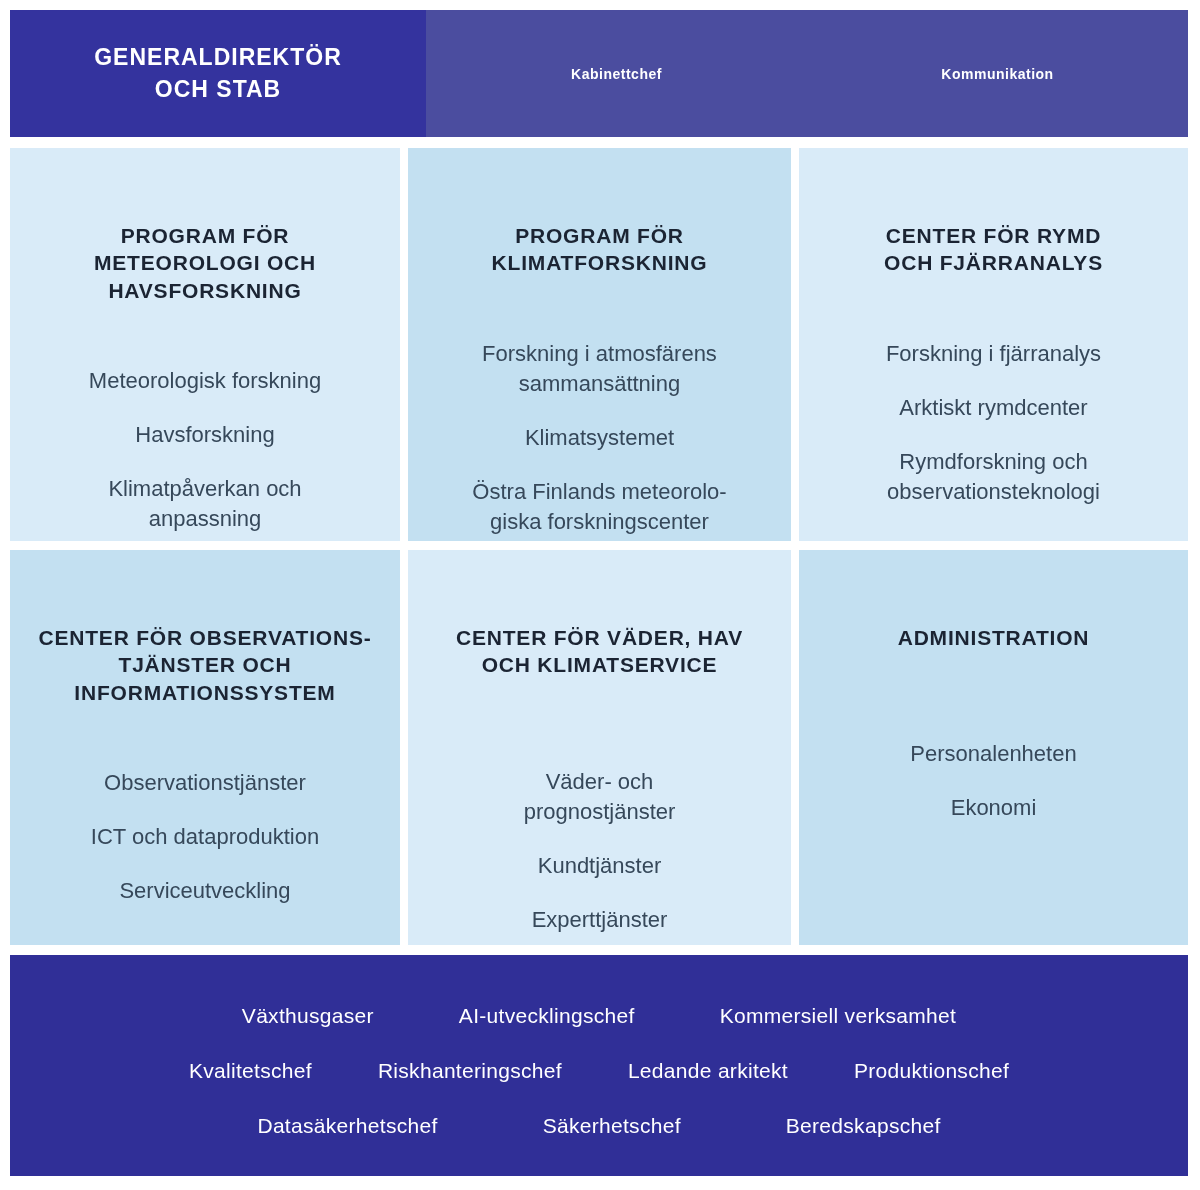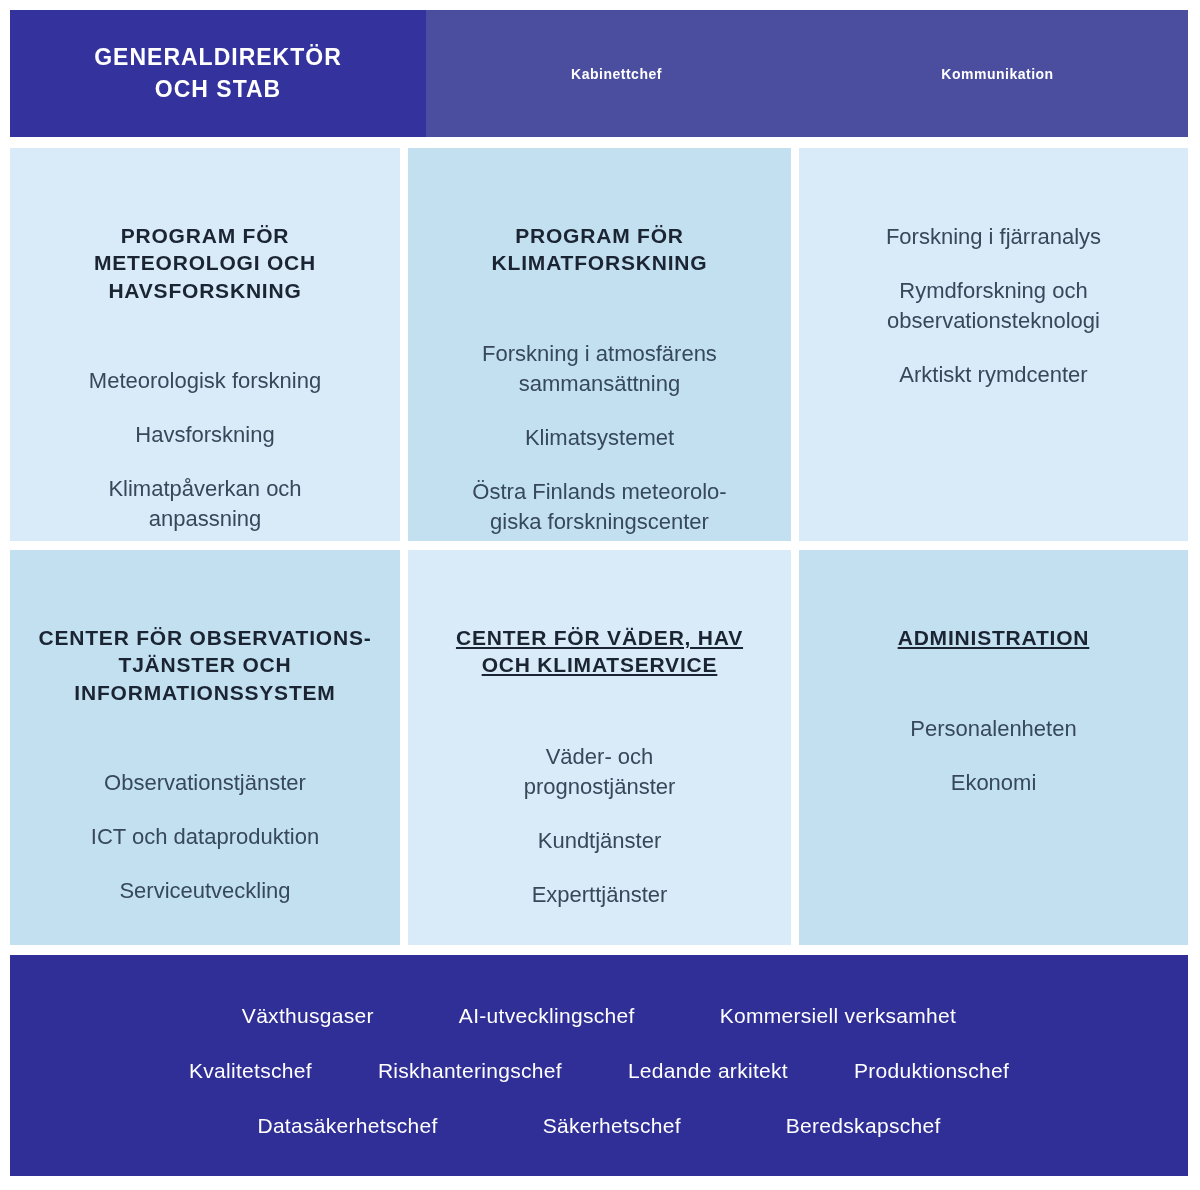--- a/index.html
+++ b/index.html
@@ -70,21 +70,21 @@
   .box.dark  { background: #C3E0F1; }
   .box-title {
     color: #1B2433;
     font-weight: bold;
     font-size: 21px;
     letter-spacing: 0.8px;
     line-height: 1.3;
     white-space: pre-line;
     margin-bottom: 62px;
   }
-  .box.tall-gap .box-title { margin-bottom: 63px; text-decoration: underline; }
+  .box.tall-gap .box-title { margin-bottom: 88px; }
   .box-item {
     color: #36485A;
     font-size: 22px;
     line-height: 30px;
     margin-bottom: 24px;
     white-space: pre-line;
   }
 
   
   .footer {
@@ -138,24 +138,26 @@
       <div class="box-title">PROGRAM FÖR
 KLIMATFORSKNING</div>
       <div class="box-item">Forskning i atmosfärens
 sammansättning</div>
       <div class="box-item">Klimatsystemet</div>
       <div class="box-item">Östra Finlands meteorolo-
 giska forskningscenter</div>
     </div>
 
     <div class="box light">
+      <div class="box-title">CENTER FÖR RYMD
+OCH FJÄRRANALYS</div>
       <div class="box-item">Forskning i fjärranalys</div>
+      <div class="box-item">Arktiskt rymdcenter</div>
       <div class="box-item">Rymdforskning och
 observationsteknologi</div>
-      <div class="box-item">Arktiskt rymdcenter</div>
     </div>
 
     <div class="box dark">
       <div class="box-title">CENTER FÖR OBSERVATIONS-
 TJÄNSTER OCH
 INFORMATIONSSYSTEM</div>
       <div class="box-item">Observationstjänster</div>
       <div class="box-item">ICT och dataproduktion</div>
       <div class="box-item">Serviceutveckling</div>
     </div>

